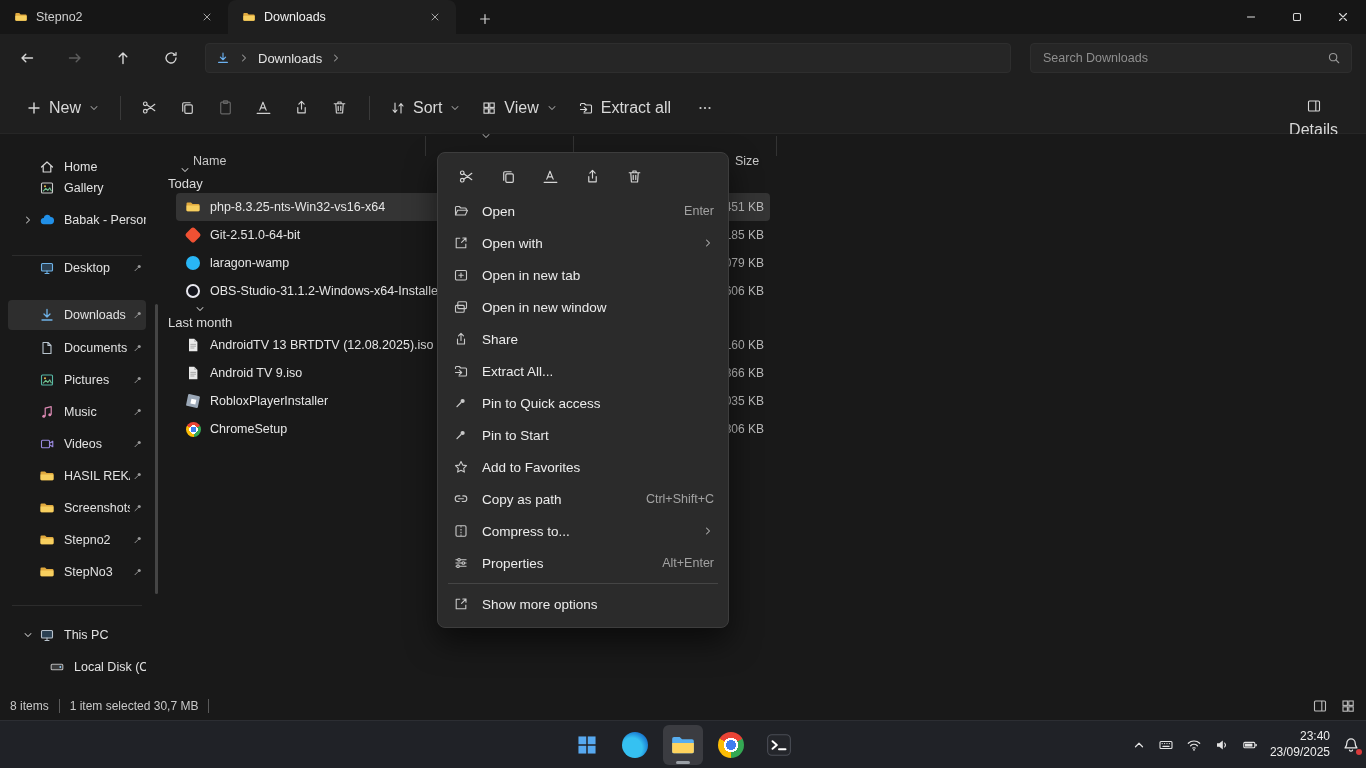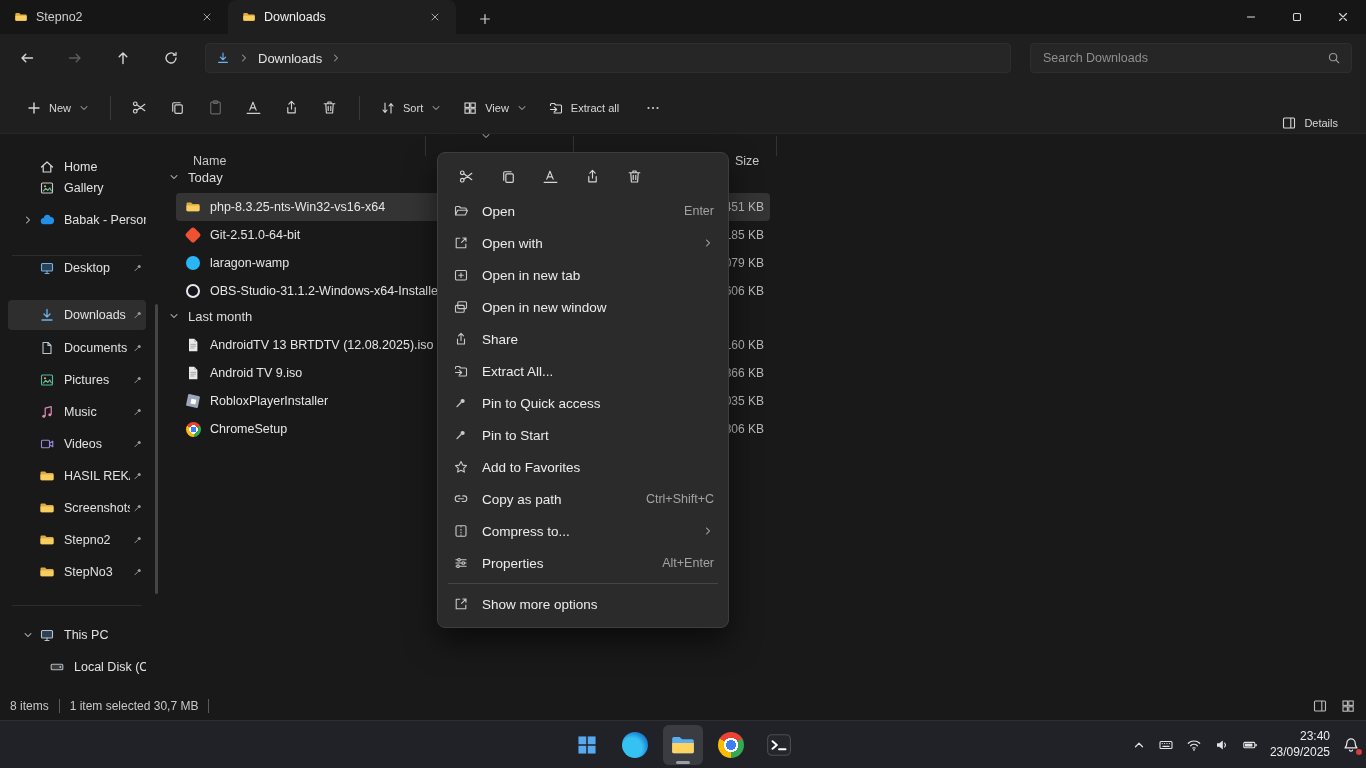--- a/index.html
+++ b/index.html
@@ -28,43 +28,43 @@
   .navbtn{width:34px;height:34px;display:flex;align-items:center;justify-content:center;border-radius:4px;color:#d6d6d6;}
   .navbtn.dim{color:#5d5d5d;}
   .addressbar{position:absolute;left:205px;top:9px;width:806px;height:30px;background:#262626;border:1px solid #2e2e2e;border-radius:4px;display:flex;align-items:center;padding:0 10px;gap:8px;}
   .crumb{font-size:13px;color:#e3e3e3;}
   .searchbox{position:absolute;left:1030px;top:9px;width:322px;height:30px;background:#262626;border:1px solid #2e2e2e;border-radius:4px;display:flex;align-items:center;padding:0 10px;}
   .searchbox input{flex:1;background:transparent;border:0;outline:0;color:#d8d8d8;font-size:12.5px;font-family:inherit;}
   .searchbox input::placeholder{color:#8f8f8f;}
 
   
   .toolbar{position:absolute;left:0;top:82px;right:0;height:52px;background:#1f1f1f;border-bottom:1px solid #262626;display:flex;align-items:center;padding-left:16px;}
-  .tbtn{display:flex;align-items:center;gap:7px;height:36px;padding:0 10px;border-radius:4px;color:#d8d8d8;font-size:11px;}
+  .tbtn{display:flex;align-items:center;gap:7px;height:36px;padding:0 10px;border-radius:4px;color:#d8d8d8;font-size:16px;}
   .ticon{width:36px;height:36px;display:flex;align-items:center;justify-content:center;border-radius:4px;color:#cfcfcf;margin-right:2px;}
   .ticon.dim{color:#666;}
   .tsep{width:1px;height:24px;background:#3a3a3a;margin:0 10px;}
-  .details-btn{position:absolute;right:18px;top:23px;}
+  .details-btn{position:absolute;right:18px;top:16px;flex-direction:column;}
 
   
   .sidebar{position:absolute;left:0;top:134px;width:160px;bottom:74px;background:#191919;}
   .side-item{position:absolute;left:8px;width:138px;height:30px;display:flex;align-items:center;padding-left:14px;border-radius:4px;}
   .side-item .chev{width:16px;display:flex;align-items:center;color:#bdbdbd;}
   .side-item .sicon{width:18px;display:flex;align-items:center;justify-content:center;margin-right:8px;}
   .side-item .slabel{flex:1;font-size:12.5px;color:#e2e2e2;white-space:nowrap;overflow:hidden;}
   .side-item .pin{width:16px;display:flex;align-items:center;justify-content:center;color:#9a9a9a;}
   .side-item.sel{background:#2e2e2e;}
   .side-div{position:absolute;left:12px;width:130px;height:1px;background:#2c2c2c;}
   .side-scroll{position:absolute;left:155px;width:3px;border-radius:2px;background:#454545;}
 
   
   .filearea{position:absolute;left:160px;top:134px;right:0;bottom:74px;background:#191919;}
   .colhead{position:absolute;left:0;top:0;right:0;height:24px;color:#c9c9c9;font-size:12.5px;}
   .colhead .h{position:absolute;top:20px;}
   .colsep{position:absolute;top:2px;width:1px;height:20px;background:#333;}
-  .fgroup{position:absolute;left:8px;height:26px;display:flex;align-items:center;gap:8px;color:#dcdcdc;font-size:13px;}
+  .fgroup{position:absolute;left:8px;height:26px;display:flex;align-items:center;gap:0;color:#dcdcdc;font-size:13px;flex-direction:column;}
   .fgroup .gchev{color:#bdbdbd;display:flex;}
   .frow{position:absolute;left:16px;width:594px;height:28px;display:flex;align-items:center;border-radius:4px;padding-left:8px;}
   .frow.sel{background:#343434;}
   .frow .ficon{width:18px;display:flex;align-items:center;justify-content:center;}
   .frow .fname{margin-left:8px;font-size:12.5px;color:#e6e6e6;white-space:nowrap;}
   .frow .fsize{position:absolute;right:6px;font-size:12px;color:#b9b9b9;}
 
   
   .git-ic{width:12px;height:12px;background:#f05133;transform:rotate(45deg);border-radius:2.5px;}
   .laragon-ic{width:14px;height:14px;border-radius:50%;background:#29b6f6;}

